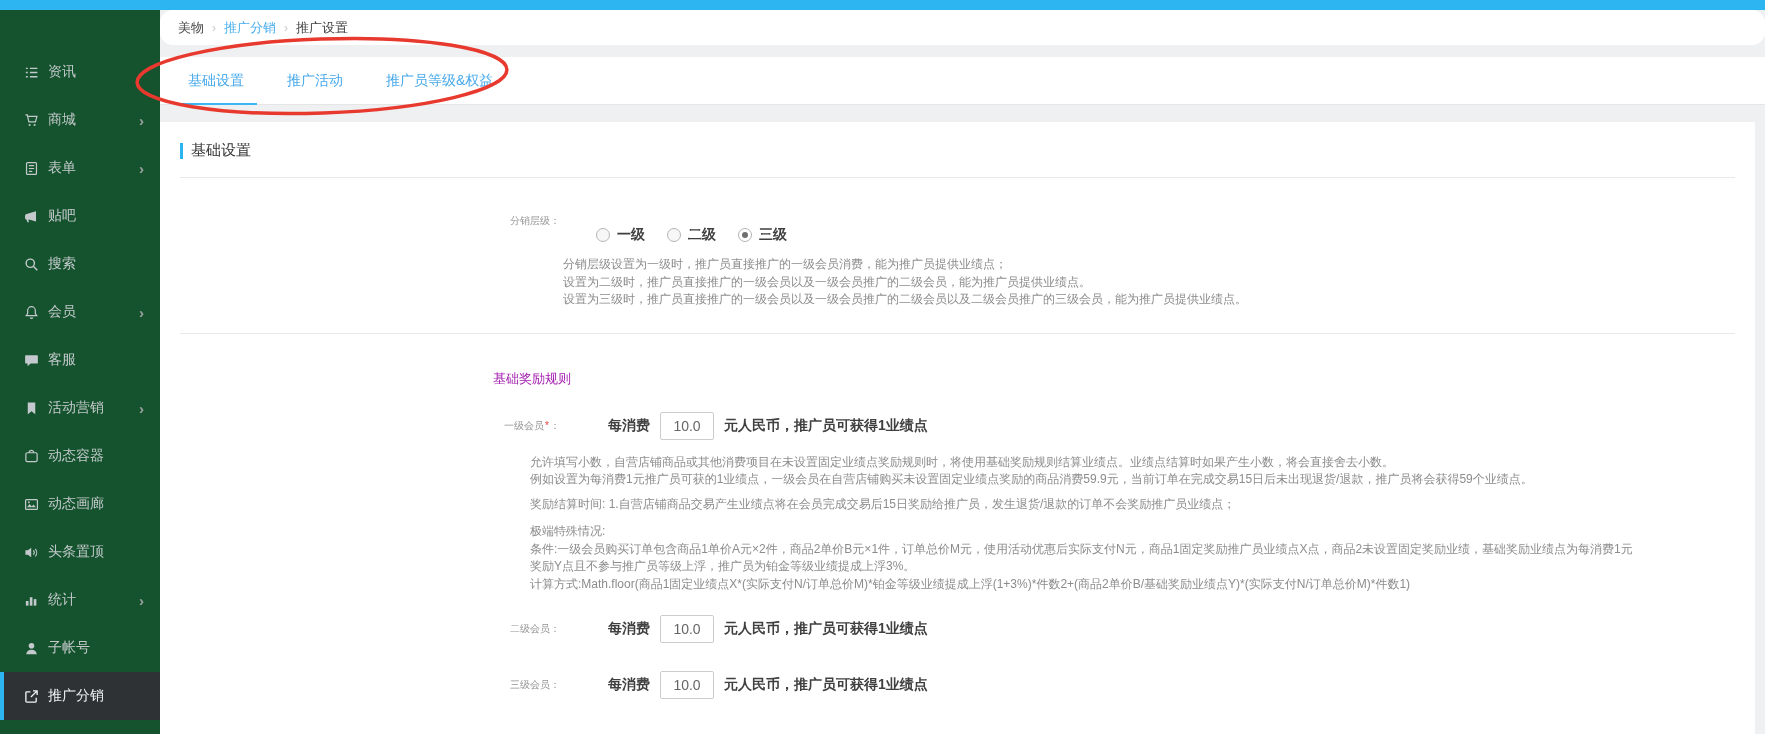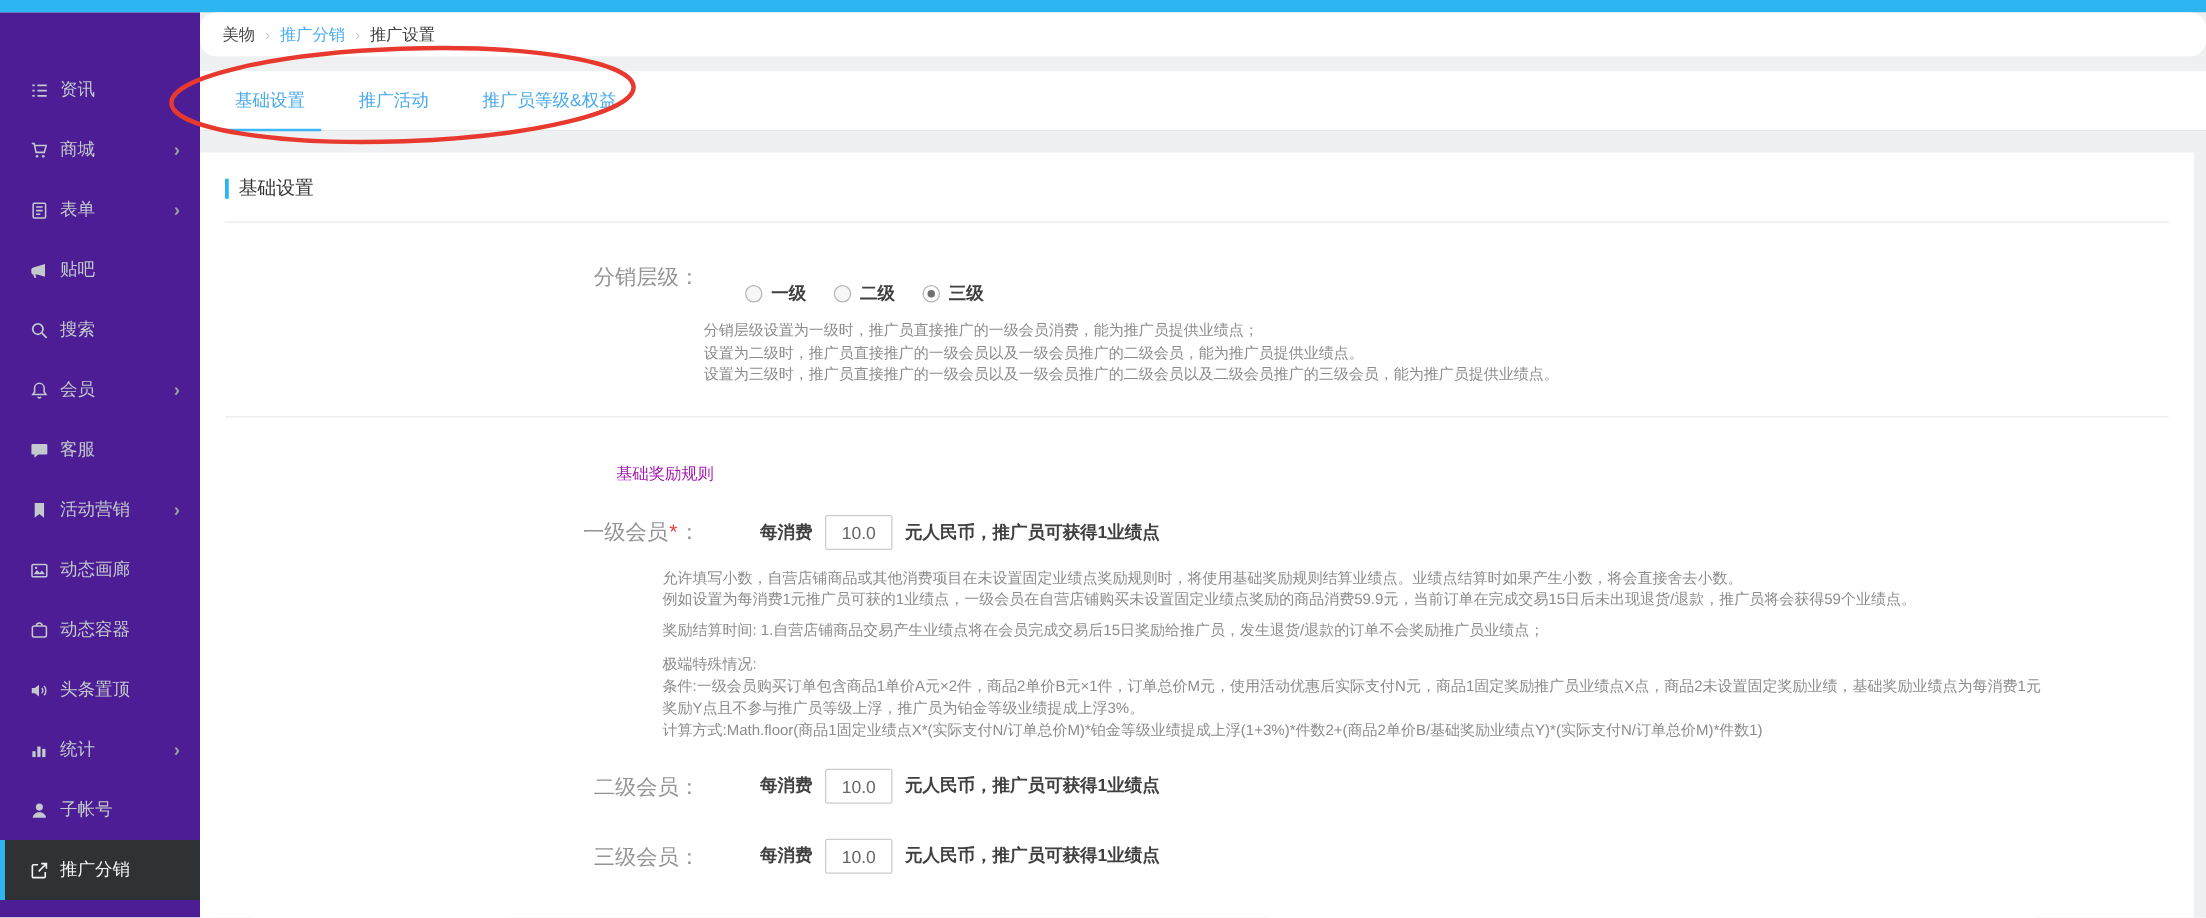--- a/index.html
+++ b/index.html
@@ -4,21 +4,21 @@
 <style>
   html,body{margin:0;padding:0;}
   body{
     width:1765px;height:734px;position:relative;overflow:hidden;
     font-family:"Liberation Sans","DejaVu Sans",sans-serif;
     background:#eff0f1;
   }
   
   .topbar{position:absolute;top:0;left:0;width:1765px;height:10px;background:#2db5f2;}
   
-  .sidebar{position:absolute;top:10px;left:0;width:160px;bottom:0;background:#4c1d95;
+  .sidebar{position:absolute;top:10px;left:0;width:160px;bottom:0;background:#14532d;
     padding-top:38px;box-sizing:border-box;}
   .side-item{height:48px;display:flex;align-items:center;padding:0 16px 0 24px;
     color:#c3c9cc;font-size:14px;cursor:pointer;position:relative;}
   .side-item svg{width:15px;height:15px;margin-right:9px;flex:none;}
   .side-item .arrow{margin-left:auto;color:#9aa0a3;font-size:15px;font-weight:bold;line-height:1;}
   .side-item.active{background:#2e3234;color:#f2f5f6;}
   .side-item.active::before{content:"";position:absolute;left:0;top:0;bottom:0;width:4px;background:#2db5f2;}
   
   .main{position:absolute;left:160px;top:10px;right:0;bottom:0;background:#eff0f1;}
   .breadcrumb-bar{height:35px;background:#fff;display:flex;align-items:center;
@@ -34,21 +34,21 @@
   
   .card{margin-top:17px;margin-right:10px;background:#fff;
     padding:19px 20px 60px 20px;box-sizing:border-box;min-height:612px;}
   .section-header{display:flex;align-items:center;}
   .section-bar{width:3px;height:16px;background:#2db5f2;margin-right:8px;}
   .section-title{font-size:15px;color:#333;}
   .divider{height:1px;background:#e9e9e9;}
   .divider.d1{margin-top:17px;}
   .divider.d2{margin-top:24px;}
   .form-row{display:flex;align-items:center;}
-  .row-label{width:380px;text-align:right;color:#949494;font-size:17px;flex:none;}
+  .row-label{width:380px;text-align:right;color:#949494;font-size:10px;flex:none;}
   .required{color:#e64340;margin:0 1px;}
   .radio-row{margin-top:20px;}
   .radio-group{display:flex;align-items:center;margin-left:36px;}
   .radio-opt{display:flex;align-items:center;margin-right:22px;cursor:pointer;margin-top:28px;}
   .radio-circle{width:14px;height:14px;border-radius:50%;border:1px solid #b5b5b5;
     background:#f7f7f7;box-sizing:border-box;margin-right:7px;position:relative;}
   .radio-opt.selected .radio-circle{background:#fff;}
   .radio-opt.selected .radio-circle::after{content:"";position:absolute;left:3px;top:3px;
     width:6px;height:6px;border-radius:50%;background:#6f6f6f;}
   .radio-label{font-size:14px;font-weight:bold;color:#404040;}
@@ -127,32 +127,32 @@
   </div>
   <div class="side-item">
     <svg viewBox="0 0 16 16" fill="currentColor" stroke="none">
         <path d="M4 1.5h8V14L8 10.9 4 14V1.5z"></path>
       </svg>
     <span>活动营销</span>
     <span class="arrow">›</span>
   </div>
   <div class="side-item">
     <svg viewBox="0 0 16 16" fill="none" stroke="currentColor" stroke-width="1.3">
+        <rect x="2" y="4" width="12" height="9.5" rx="1.5"></rect>
+        <path d="M5.5 4a2.5 2.5 0 015 0"></path>
+      </svg>
+    <span>动态容器</span>
+  </div>
+  <div class="side-item">
+    <svg viewBox="0 0 16 16" fill="none" stroke="currentColor" stroke-width="1.3">
         <rect x="1.7" y="2.7" width="12.6" height="10.6" rx="1"></rect>
         <path d="M3.2 11l2.8-3.6 2.3 2.7 1.8-2.2 2.6 3.1" fill="currentColor" stroke="none"></path>
         <circle cx="5.2" cy="5.6" r="1" fill="currentColor" stroke="none"></circle>
       </svg>
     <span>动态画廊</span>
-  </div>
-  <div class="side-item">
-    <svg viewBox="0 0 16 16" fill="none" stroke="currentColor" stroke-width="1.3">
-        <rect x="2" y="4" width="12" height="9.5" rx="1.5"></rect>
-        <path d="M5.5 4a2.5 2.5 0 015 0"></path>
-      </svg>
-    <span>动态容器</span>
   </div>
   <div class="side-item">
     <svg viewBox="0 0 16 16">
         <path d="M1.5 5.7h2.6L7.7 3v10L4.1 10.3H1.5V5.7z" fill="currentColor"></path>
         <path d="M10 5.8a3.2 3.2 0 010 4.4M12 4a6 6 0 010 8" fill="none" stroke="currentColor" stroke-width="1.2"></path>
       </svg>
     <span>头条置顶</span>
   </div>
   <div class="side-item">
     <svg viewBox="0 0 16 16" fill="currentColor" stroke="none">

